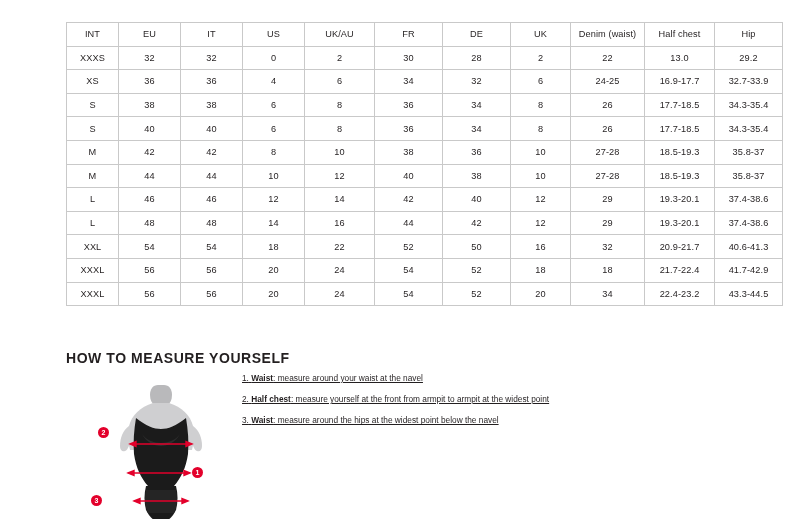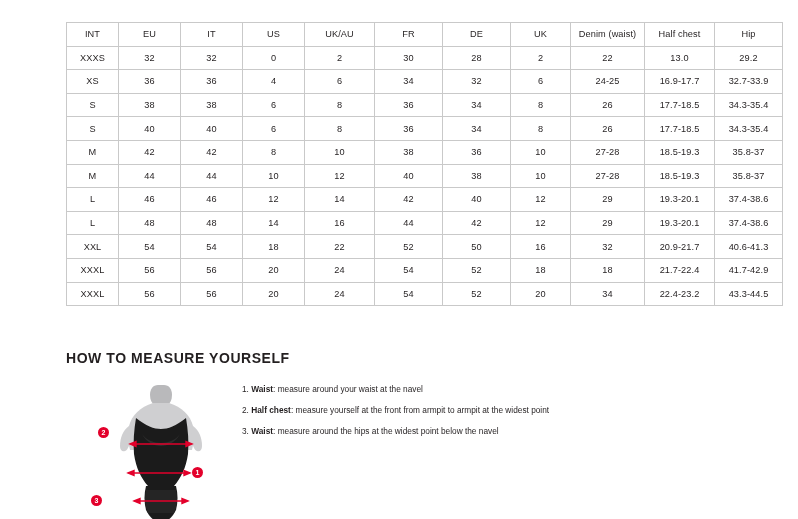--- a/index.html
+++ b/index.html
@@ -81,22 +81,23 @@
   .figure-box {
     position: absolute;
     left: 30px;
     top: 10px;
     width: 130px;
     height: 145px;
   }
   .measure-list {
     position: absolute;
     left: 176px;
-    top: 12px;
+    top: 1px;
     width: 520px;
+    text-decoration: underline;
   }
   .measure-item {
     font-size: 8.3px;
     line-height: 1.35;
     color: #231f20;
     margin-bottom: 10px;
     white-space: nowrap;
   }
   .measure-item b { font-weight: bold; }
 

